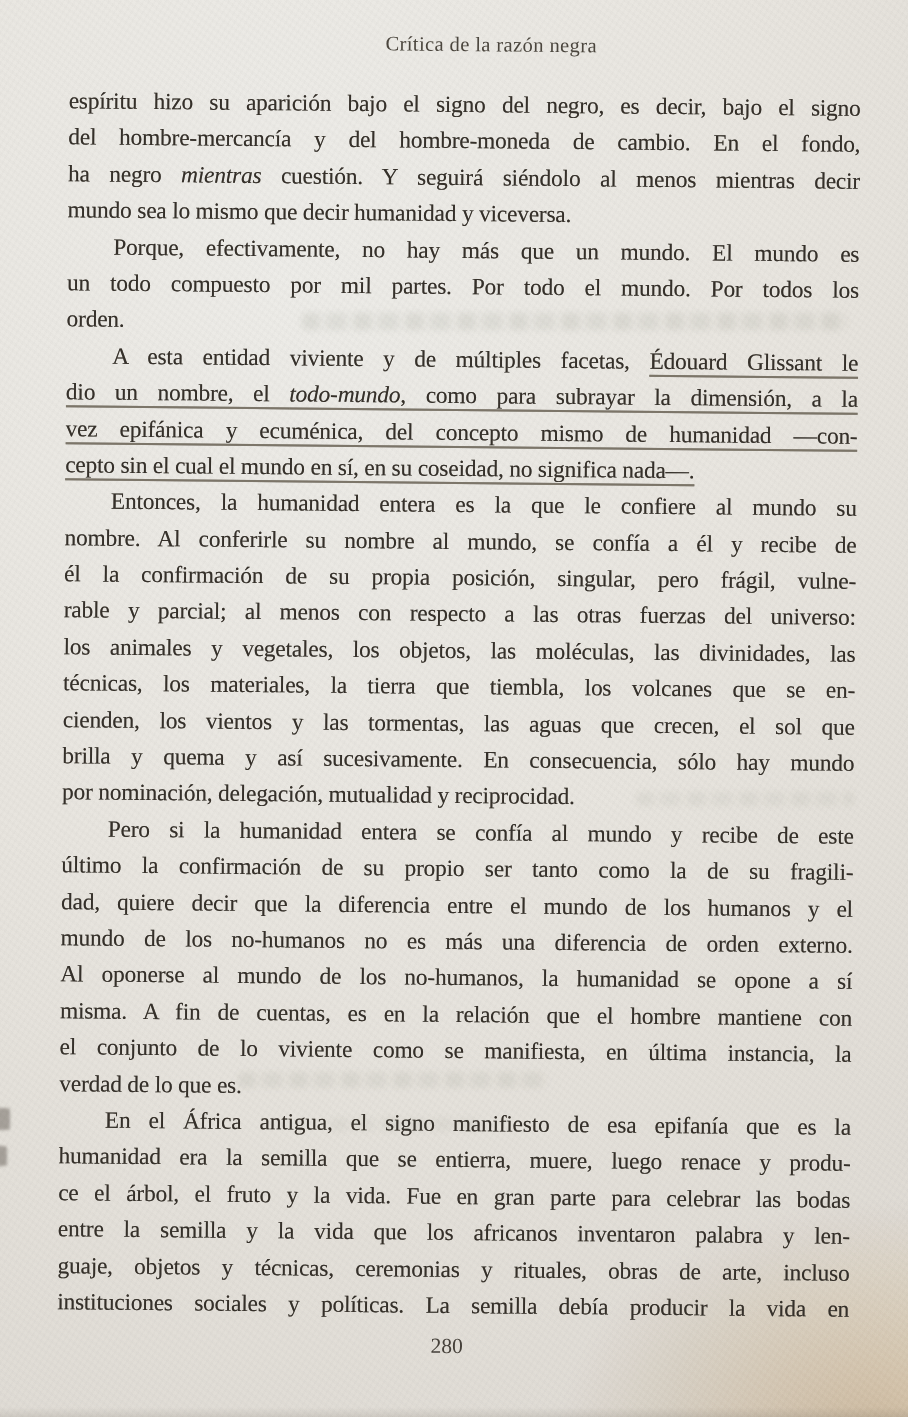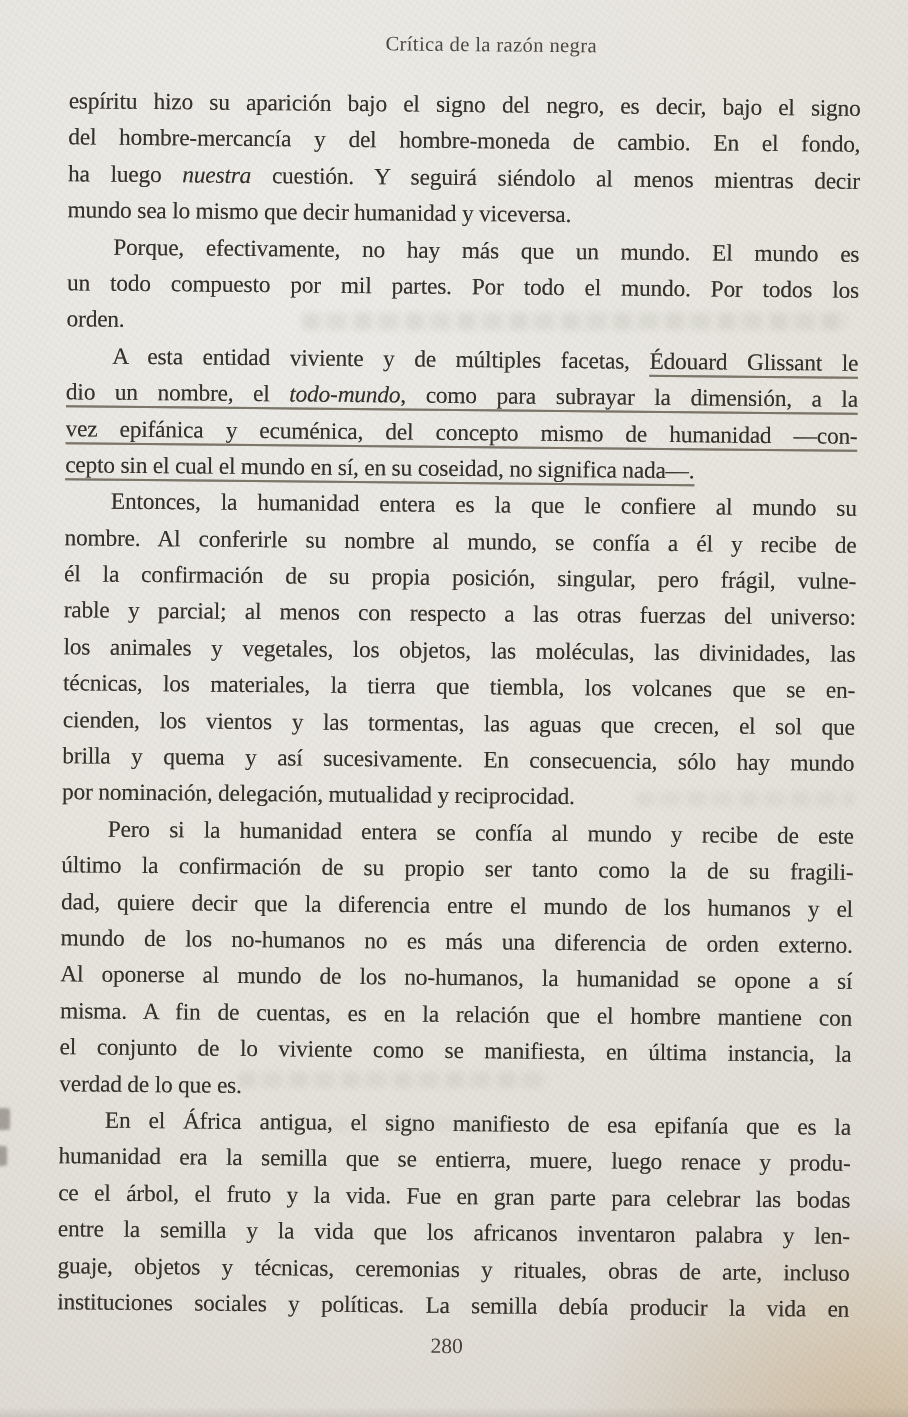--- a/index.html
+++ b/index.html
@@ -94,21 +94,21 @@
 
 <div class="photo">
   <div class="grain"></div>
 
   <div class="rot">
     <div class="header">Crítica de la razón negra</div>
 
     <div class="page-text">
         <div class="line"><span>espíritu hizo su aparición bajo el signo del negro, es decir, bajo el signo</span></div>
         <div class="line"><span>del hombre-mercancía y del hombre-moneda de cambio. En el fondo,</span></div>
-        <div class="line"><span>ha luego </span><span class="it">nuestra</span><span> cuestión. Y seguirá siéndolo al menos mientras decir</span></div>
+        <div class="line"><span>ha negro </span><span class="it">mientras</span><span> cuestión. Y seguirá siéndolo al menos mientras decir</span></div>
         <div class="line last"><span>mundo sea lo mismo que decir humanidad y viceversa.</span></div>
         <div class="line indent"><span>Porque, efectivamente, no hay más que un mundo. El mundo es</span></div>
         <div class="line"><span>un todo compuesto por mil partes. Por todo el mundo. Por todos los</span></div>
         <div class="line last"><span>orden.</span></div>
         <div class="line indent"><span>A esta entidad viviente y de múltiples facetas, </span><span class="ul">Édouard Glissant le</span></div>
         <div class="line"><span class="ul">dio un nombre, el </span><span class="it ul">todo-mundo</span><span class="ul">, como para subrayar la dimensión, a la</span></div>
         <div class="line"><span class="ul">vez epifánica y ecuménica, del concepto mismo de humanidad —con-</span></div>
         <div class="line last"><span class="ul">cepto sin el cual el mundo en sí, en su coseidad, no significa nada—.</span></div>
         <div class="line indent"><span>Entonces, la humanidad entera es la que le confiere al mundo su</span></div>
         <div class="line"><span>nombre. Al conferirle su nombre al mundo, se confía a él y recibe de</span></div>

